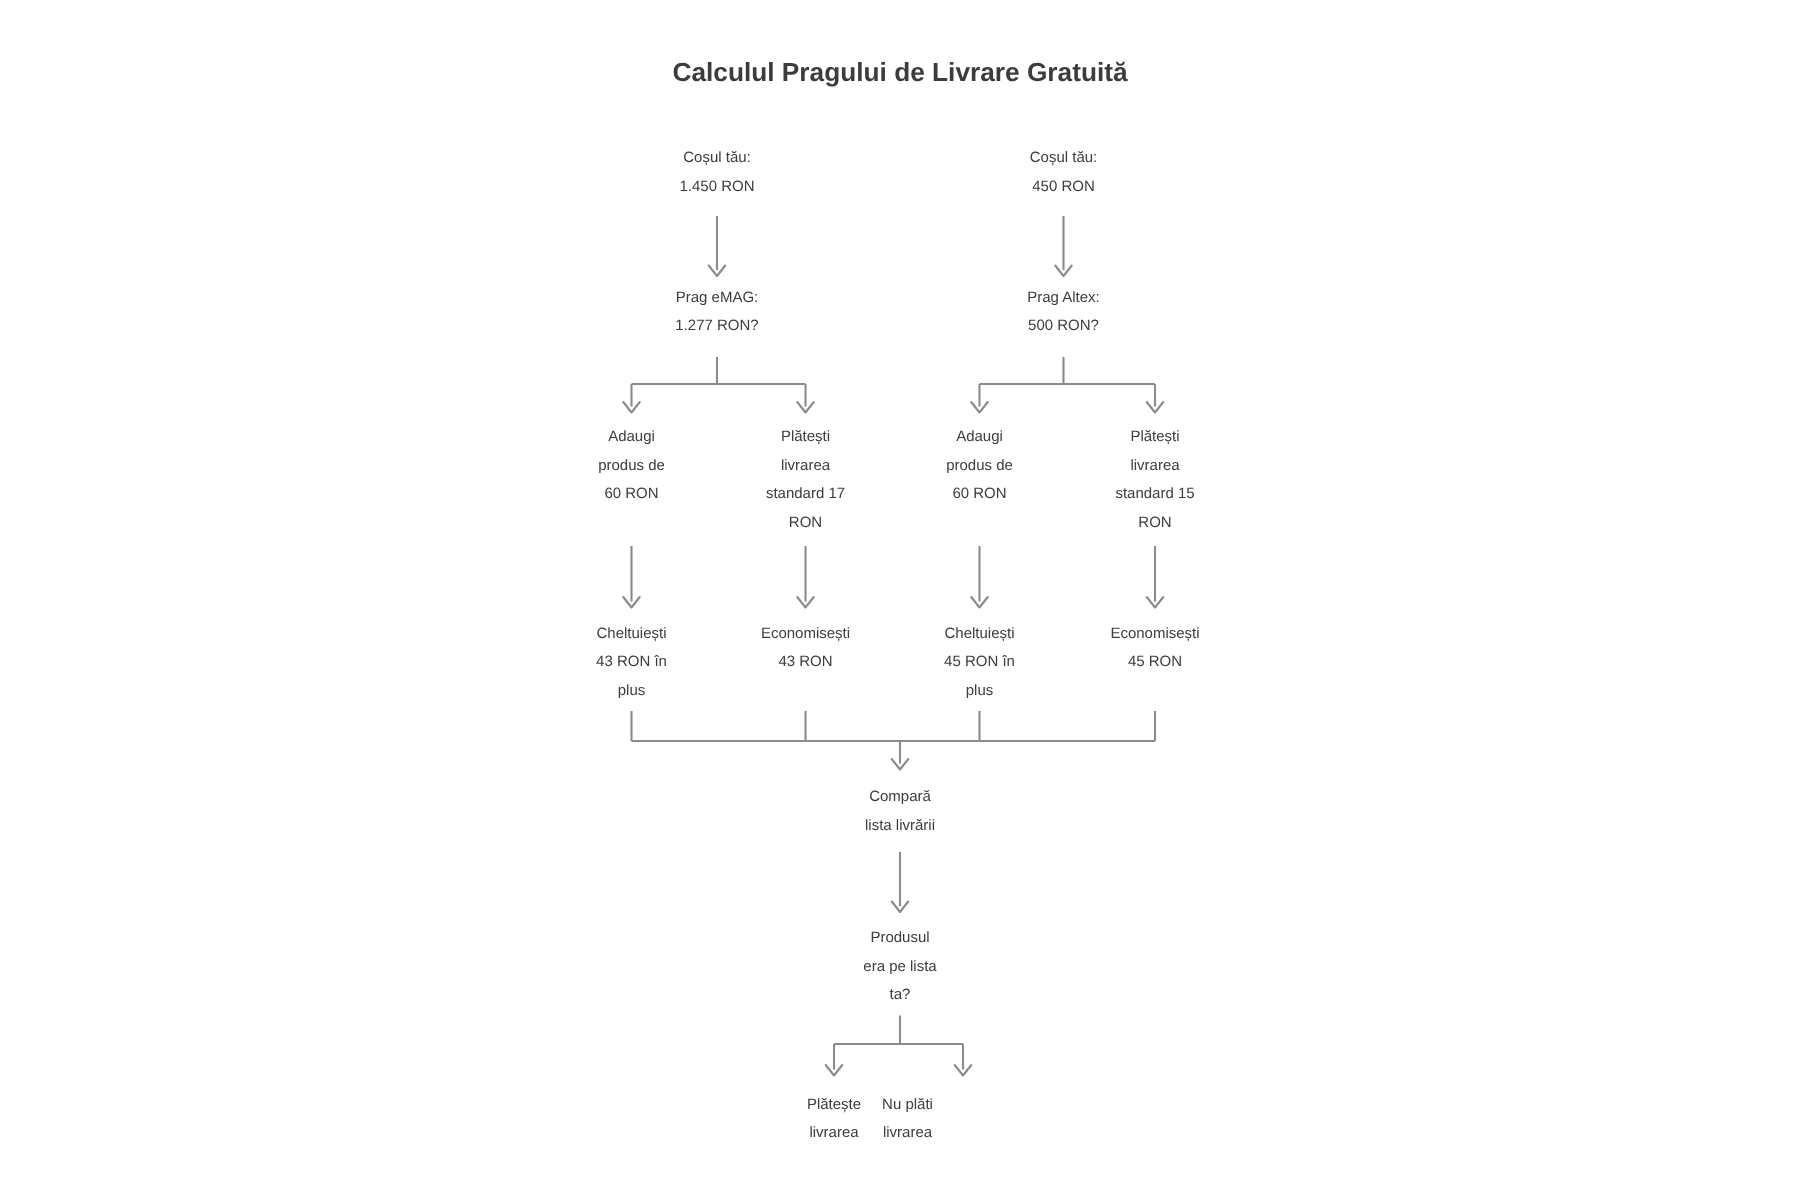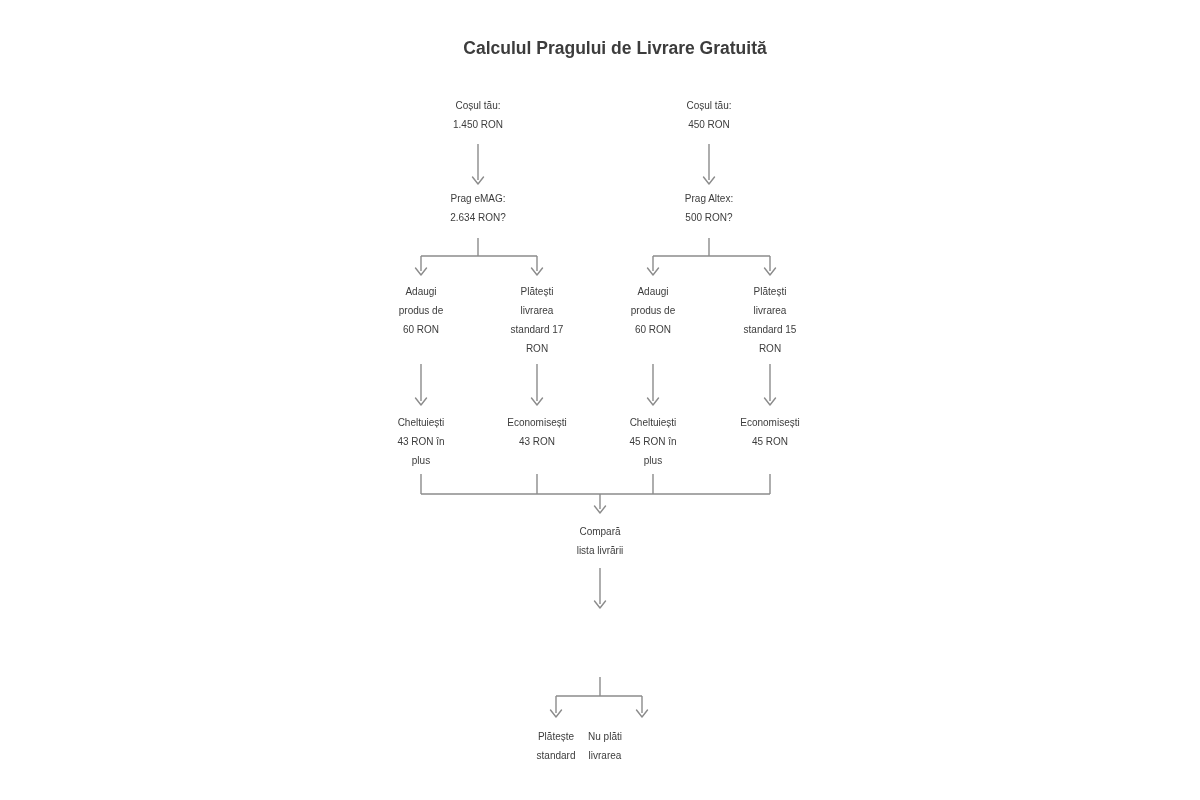--- a/index.html
+++ b/index.html
@@ -19,21 +19,20 @@
     position: absolute;
     left: 600px;
     top: 37px;
     transform: translateX(-50%);
     white-space: nowrap;
     font-size: 17.5px;
     line-height: 22px;
     font-weight: 700;
     color: #3c3c3c;
     text-align: center;
-    margin-left: 15px;
   }
   .node {
     position: absolute;
     transform: translateX(-50%);
     font-size: 10px;
     line-height: 19px;
     color: #3c3c3c;
     text-align: center;
     white-space: pre-line;
   }
@@ -119,21 +118,21 @@
       <path d="M556 696 V713"></path>
       <path class="head" d="M550.5 710 L556 717 L561.5 710"></path>
       <path d="M642 696 V713"></path>
       <path class="head" d="M636.5 710 L642 717 L647.5 710"></path>
     </g>
   </svg>
 
   <div class="node" style="left:478px; top:96px">Coșul tău:
 1.450 RON</div>
   <div class="node" style="left:478px; top:189px">Prag eMAG:
-2.634 RON?</div>
+1.277 RON?</div>
   <div class="node" style="left:421px; top:282px">Adaugi
 produs de
 60 RON</div>
   <div class="node" style="left:537px; top:282px">Plătești
 livrarea
 standard 17
 RON</div>
   <div class="node" style="left:421px; top:413px">Cheltuiești
 43 RON în
 plus</div>
@@ -152,18 +151,21 @@
 standard 15
 RON</div>
   <div class="node" style="left:653px; top:413px">Cheltuiești
 45 RON în
 plus</div>
   <div class="node" style="left:770px; top:413px">Economisești
 45 RON</div>
 
   <div class="node" style="left:600px; top:522px">Compară
 lista livrării</div>
+  <div class="node" style="left:600px; top:616px">Produsul
+era pe lista
+ta?</div>
   <div class="node" style="left:556px; top:727px">Plătește
-standard</div>
+livrarea</div>
   <div class="node" style="left:605px; top:727px">Nu plăti
 livrarea</div>
 
 </div>
 
 </body></html>

